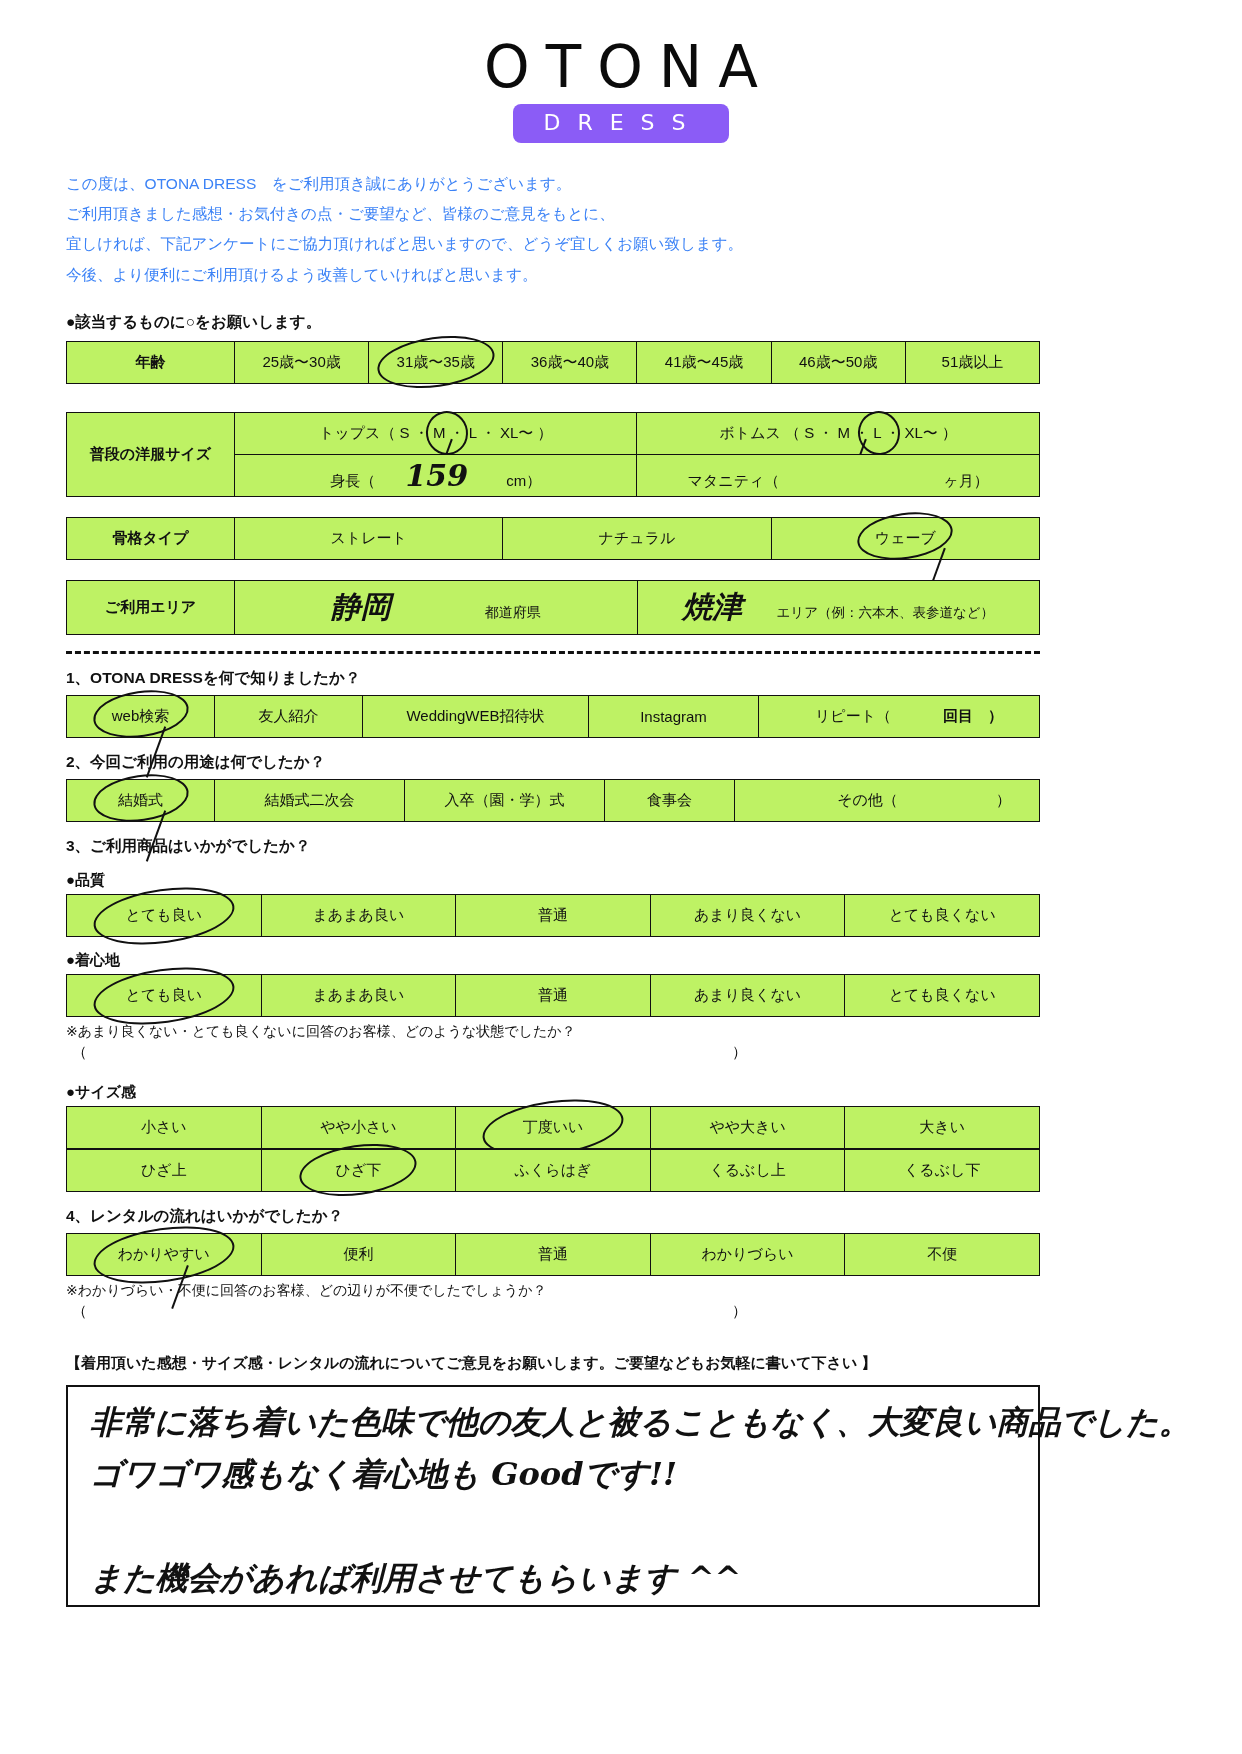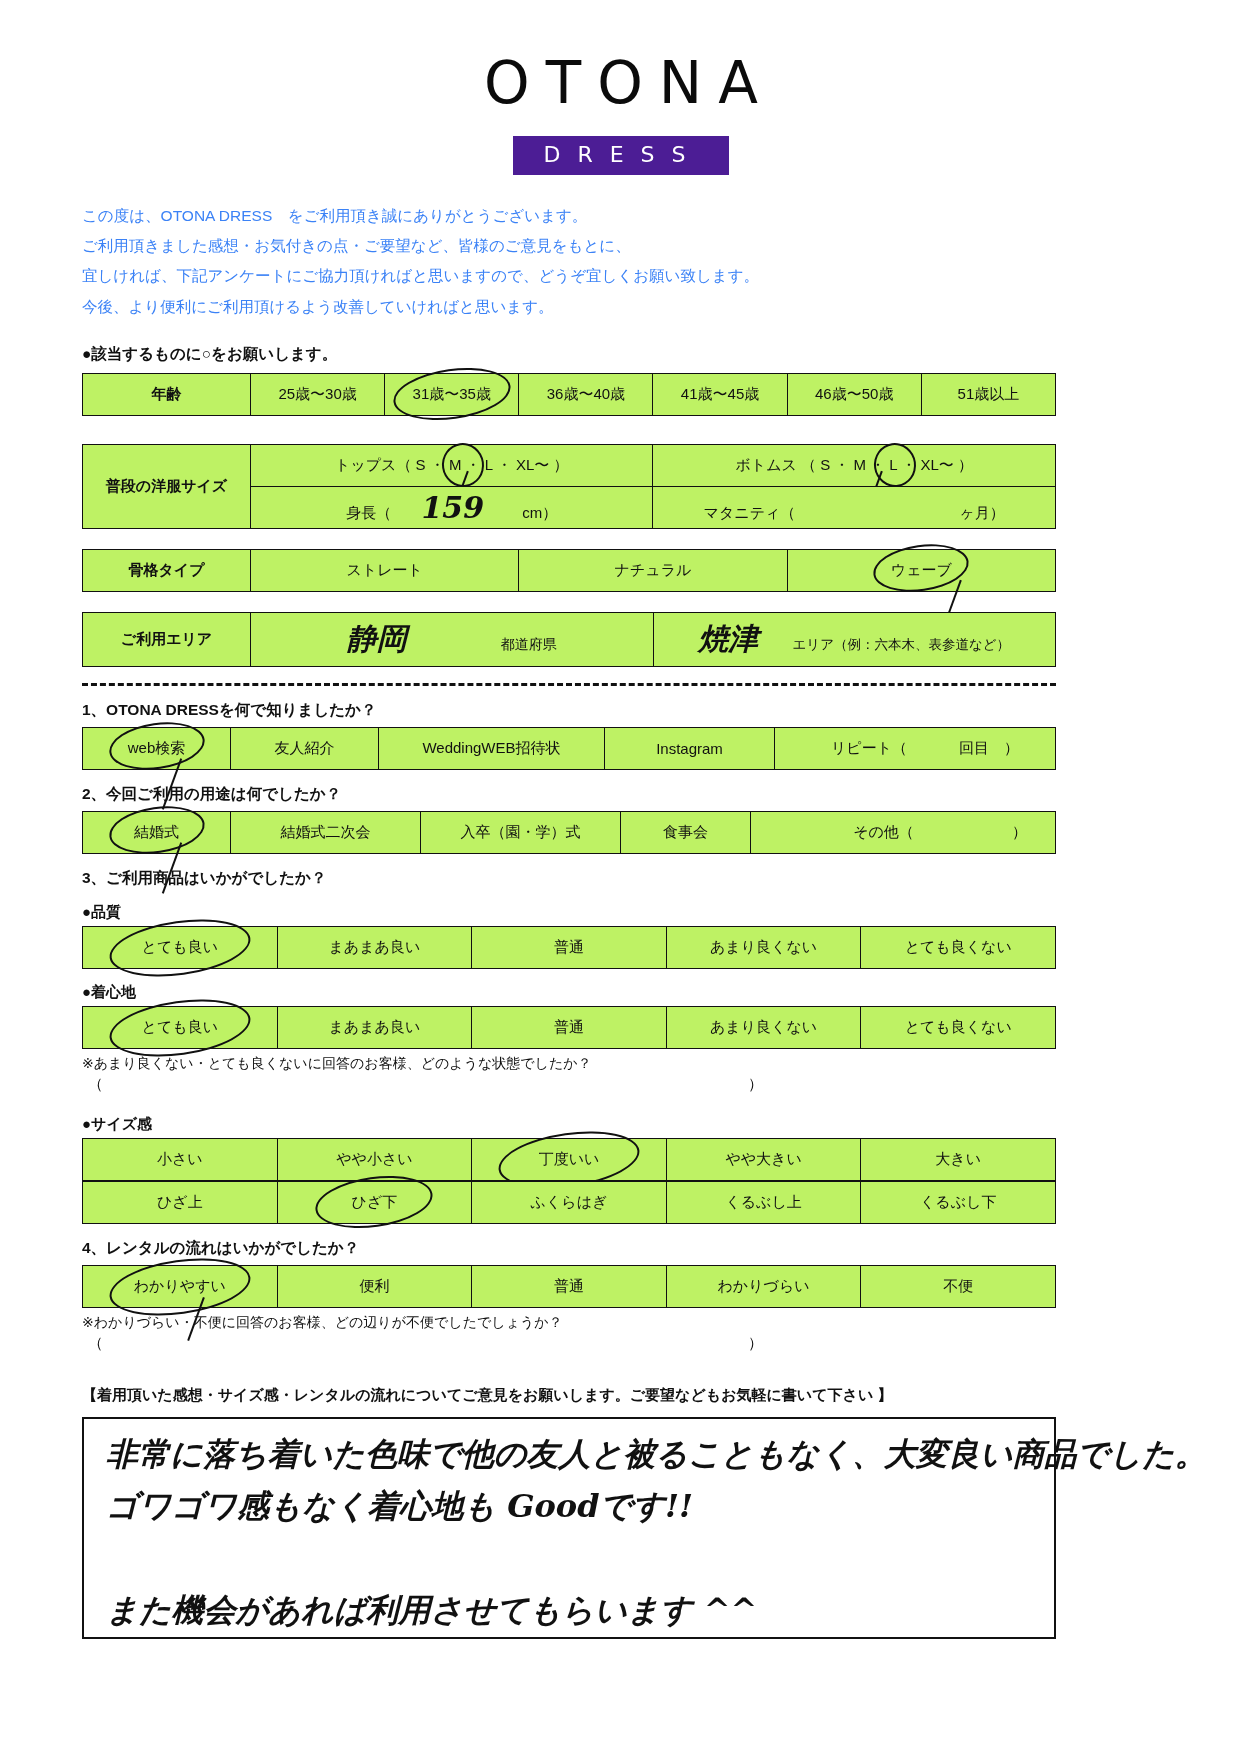--- a/index.html
+++ b/index.html
@@ -4,32 +4,32 @@
 <style>
   * { box-sizing: border-box; }
   html, body { margin:0; padding:0; background:#ffffff; }
   body {
     width:1242px; height:1754px;
     font-family:"Liberation Sans","DejaVu Sans",sans-serif;
     color:#111;
     position:relative;
     overflow:hidden;
   }
-  .page { position:relative; width:1242px; height:1754px; padding:16px; }
+  .page { position:relative; width:1242px; height:1754px; padding:0; }
 
   
   .logo-wrap { text-align:center; padding-top:38px; }
   .logo-otona {
     font-size:58px; letter-spacing:16px; font-weight:400;
     font-family:"DejaVu Sans",sans-serif; color:#0b0b0b;
     line-height:1.0; padding-left:16px;
   }
   .logo-dress-bar {
-    display:inline-block; background:#4c1d95; color:#ffffff;
-    padding:6px 26px 8px 30px; margin-top:24px;
+    display:inline-block; background:#8b5cf6; color:#ffffff;
+    padding:6px 26px 8px 30px; margin-top:8px;border-radius:8px;
   }
   .logo-dress {
     font-size:22px; letter-spacing:17px; font-family:"DejaVu Sans",sans-serif;
   }
 
   
   .intro { margin:26px 0 0 66px; font-size:15.5px; line-height:1.95; color:#3b82f6; }
   .intro div { white-space:nowrap; }
 
   .section-note { margin:22px 0 8px 66px; font-size:15.5px; font-weight:bold; }
@@ -214,21 +214,21 @@
       <td style="width:148px;">
         <span>web検索</span>
         <span class="circle c-sm"></span>
         <span class="tail" style="left:60%;top:72%;height:54px;"></span>
       </td>
       <td style="width:148px;">友人紹介</td>
       <td style="width:226px;">WeddingWEB招待状</td>
       <td style="width:170px;">Instagram</td>
       <td class="lft">
         <span>リピート（</span>
-        <span style="float:right;padding-right:32px;">回目　）</span>
+        <span style="float:right;padding-right:32px;font-weight:bold;">回目　）</span>
       </td>
     </tr>
   </tbody>
     </table>
 
   <div class="qtitle">2、今回ご利用の用途は何でしたか？</div>
   <table class="frm">
     <tbody>
         <tr>
       <td style="width:148px;">

